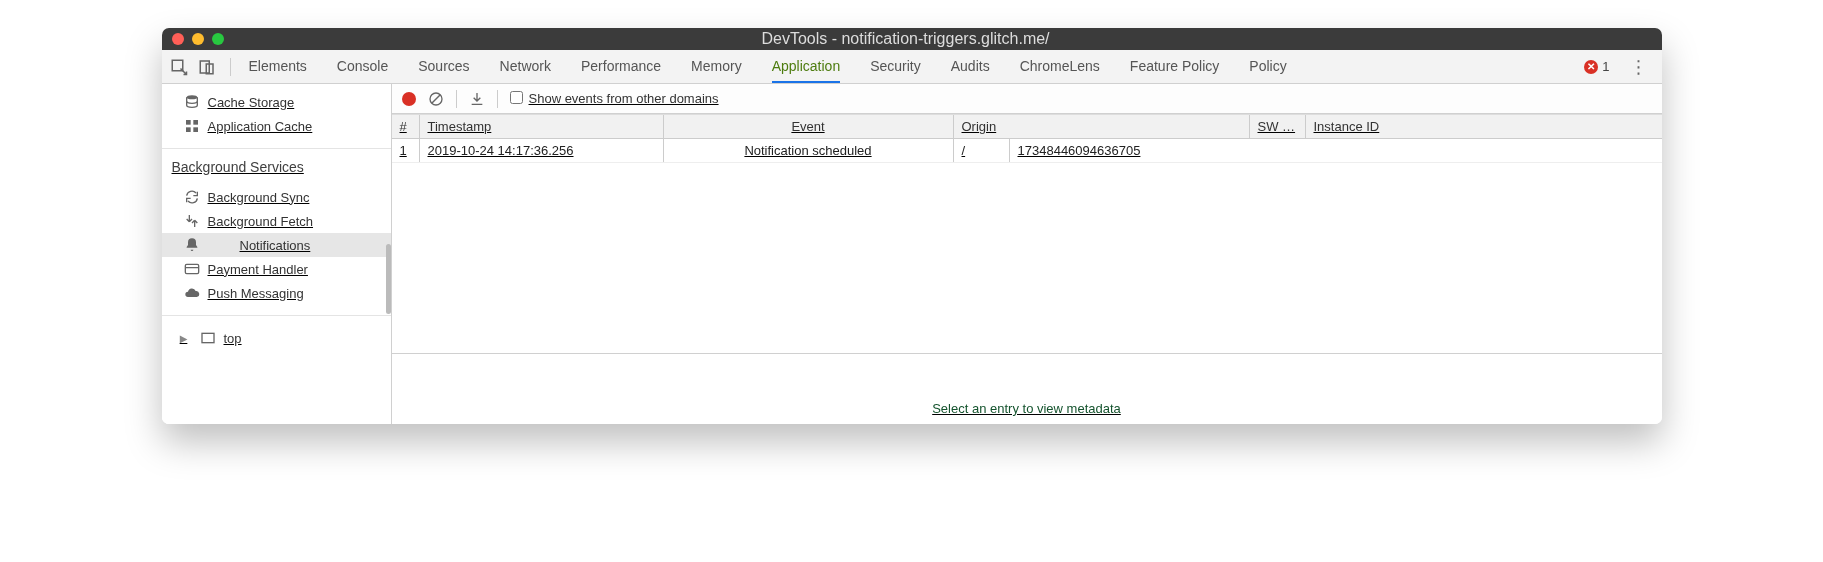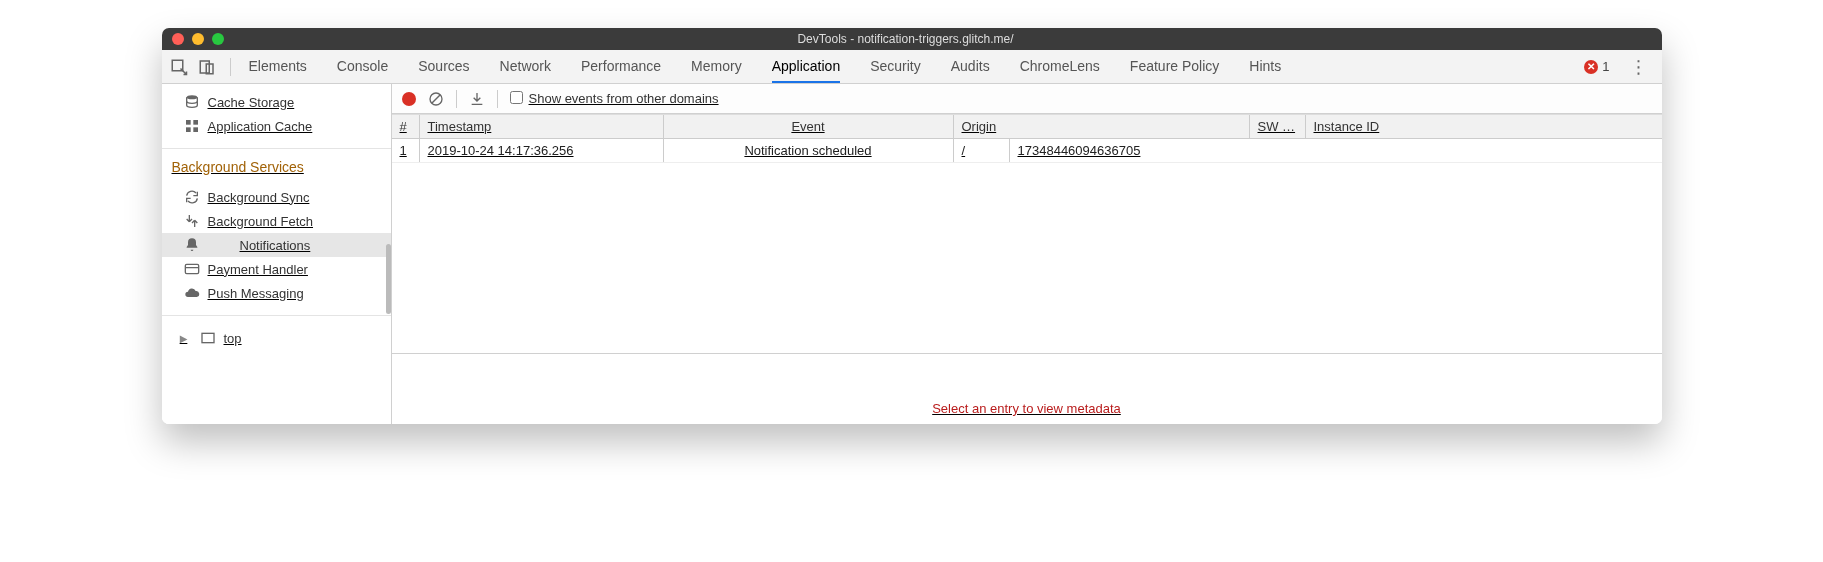--- a/index.html
+++ b/index.html
@@ -5,43 +5,43 @@
   * { box-sizing: border-box; margin: 0; padding: 0; font-family: -apple-system, BlinkMacSystemFont, "Segoe UI", Helvetica, Arial, sans-serif; }
   body { background: #fff; width: 1823px; height: 562px; overflow: hidden; }
   
   .window { width: 1500px; margin: 28px auto 0 auto; box-shadow: 0 18px 36px rgba(0,0,0,0.25); border-radius: 7px; overflow: hidden; background:#fff;}
   
   
   .titlebar { height: 22px; background: #3b3b3b; display:flex; align-items:center; position:relative; }
   .traffic { display:flex; gap:8px; padding-left:10px; }
   .dot { width:12px; height:12px; border-radius:50%; }
   .dot.red { background:#ff5f57; } .dot.yellow{ background:#febc2e;} .dot.green{ background:#28c840;}
-  .titletext { position:absolute; left:0; right:12px; text-align:center; color:#ddd; font-size:12px; pointer-events:none;}
+  .titletext { position:absolute; left:0; right:12px; text-align:center; color:#ddd; font-size:16px; pointer-events:none;}
   
   
   .tabbar { height:34px; border-bottom:1px solid #d0d0d0; display:flex; align-items:center; padding:0 8px; background:#f3f3f3;}
   .tb-left-icons { display:flex; align-items:center; gap:10px; padding-right:14px; border-right:1px solid #ccc; margin-right:18px;}
   .tb-icon { width:18px; height:18px; display:flex; align-items:center; justify-content:center; color:#666; cursor:pointer;}
   .tabs { display:flex; gap:30px; }
   .tab { font-size:14px; color:#555; cursor:pointer; padding:7px 0; }
-  .tab.active { color:#000000; border-bottom:2px solid #1a73e8; }
+  .tab.active { color:#4d7c0f; border-bottom:2px solid #1a73e8; }
   .tb-right { margin-left:auto; display:flex; align-items:center; gap:14px; color:#666;}
   .error-badge { display:flex; align-items:center; gap:4px; font-size:13px; color:#444;}
   .error-badge .circ { width:14px; height:14px; border-radius:50%; background:#d93025; color:#fff; font-size:10px; font-weight:bold; display:flex; align-items:center; justify-content:center;}
   .kebab { font-size:18px; cursor:pointer; padding:0 6px;}
   
   
   .main { display:flex; height:340px; background:#fff;text-decoration:underline;}
   
   
   .sidebar { width:230px; border-right:1px solid #d0d0d0; background:#fff; overflow:hidden; position:relative;}
   .sb-group { padding:6px 0;}
   .sb-item { display:flex; align-items:center; gap:8px; padding:4px 10px 4px 22px; font-size:13px; color:#333; cursor:pointer;}
   .sb-item.sel { background:#e6e6e6;gap:40px;}
-  .sb-header { padding:6px 10px 4px 10px; font-size:14px; color:#a16207;}
+  .sb-header { padding:6px 10px 4px 10px; font-size:14px; color:#404040;}
   .sb-ic { width:16px; height:16px; display:flex; align-items:center; justify-content:center; color:#666; font-size:14px;}
   .sb-sep { border-top:1px solid #e4e4e4; margin:4px 0;}
   .sb-scroll { position:absolute; right:0; top:160px; width:5px; height:70px; background:#bbb; border-radius:3px;}
   
   
   .content { flex:1; display:flex; flex-direction:column;}
   .toolbar { height:30px; border-bottom:1px solid #d0d0d0; display:flex; align-items:center; padding:0 10px; gap:12px; background:#fdfdfd;}
   .rec { width:14px; height:14px; border-radius:50%; background:#d93025; cursor:pointer;}
   .tool-ic { width:16px; height:16px; color:#666; cursor:pointer; display:flex; align-items:center; justify-content:center;}
   .vline { width:1px; height:18px; background:#ccc;}
@@ -52,21 +52,21 @@
   .tbl-wrap { flex:1; display:flex; flex-direction:column;}
   .thead, .trow { display:flex; }
   .thead { background:#f1f1f1; border-bottom:1px solid #ccc; border-top:1px solid #ddd;}
   .th, .td { padding:4px 8px; font-size:13px; color:#222; border-right:1px solid #ccc; overflow:hidden; text-overflow:ellipsis; white-space:nowrap;}
   .th { color:#333;}
   .c-num { width:28px;} .c-ts{ width:244px;} .c-ev{ width:290px;text-align:center;} .c-or{ width:296px;} .c-sw{ width:56px;} .c-id{ flex:1; border-right:none;}
   .tbody { flex:1; overflow:auto;}
   .trow { border-bottom:1px solid #eee;}
   .tbl-gap { flex:1; border-top:1px solid #d0d0d0; margin-top:190px;}
   
-  .footer { text-align:center; padding:8px 0; color:#b91c1c; font-size:13px;}
+  .footer { text-align:center; padding:8px 0; color:#14532d; font-size:13px;}
   
   svg { width:100%; height:100%; }
 </style>
 </head>
 <body>
 
 <div class="window">
 
   <div class="titlebar">
     <div class="traffic">
@@ -97,21 +97,21 @@
       <div class="tab">Console</div>
       <div class="tab">Sources</div>
       <div class="tab">Network</div>
       <div class="tab">Performance</div>
       <div class="tab">Memory</div>
       <div class="tab active">Application</div>
       <div class="tab">Security</div>
       <div class="tab">Audits</div>
       <div class="tab">ChromeLens</div>
       <div class="tab">Feature Policy</div>
-      <div class="tab">Hints</div>
+      <div class="tab">Policy</div>
     </div>
     <div class="tb-right">
       <div class="error-badge">
         <div class="circ">✕</div>
         <span>1</span>
       </div>
       <div class="kebab">⋮</div>
     </div>
   </div>
 

